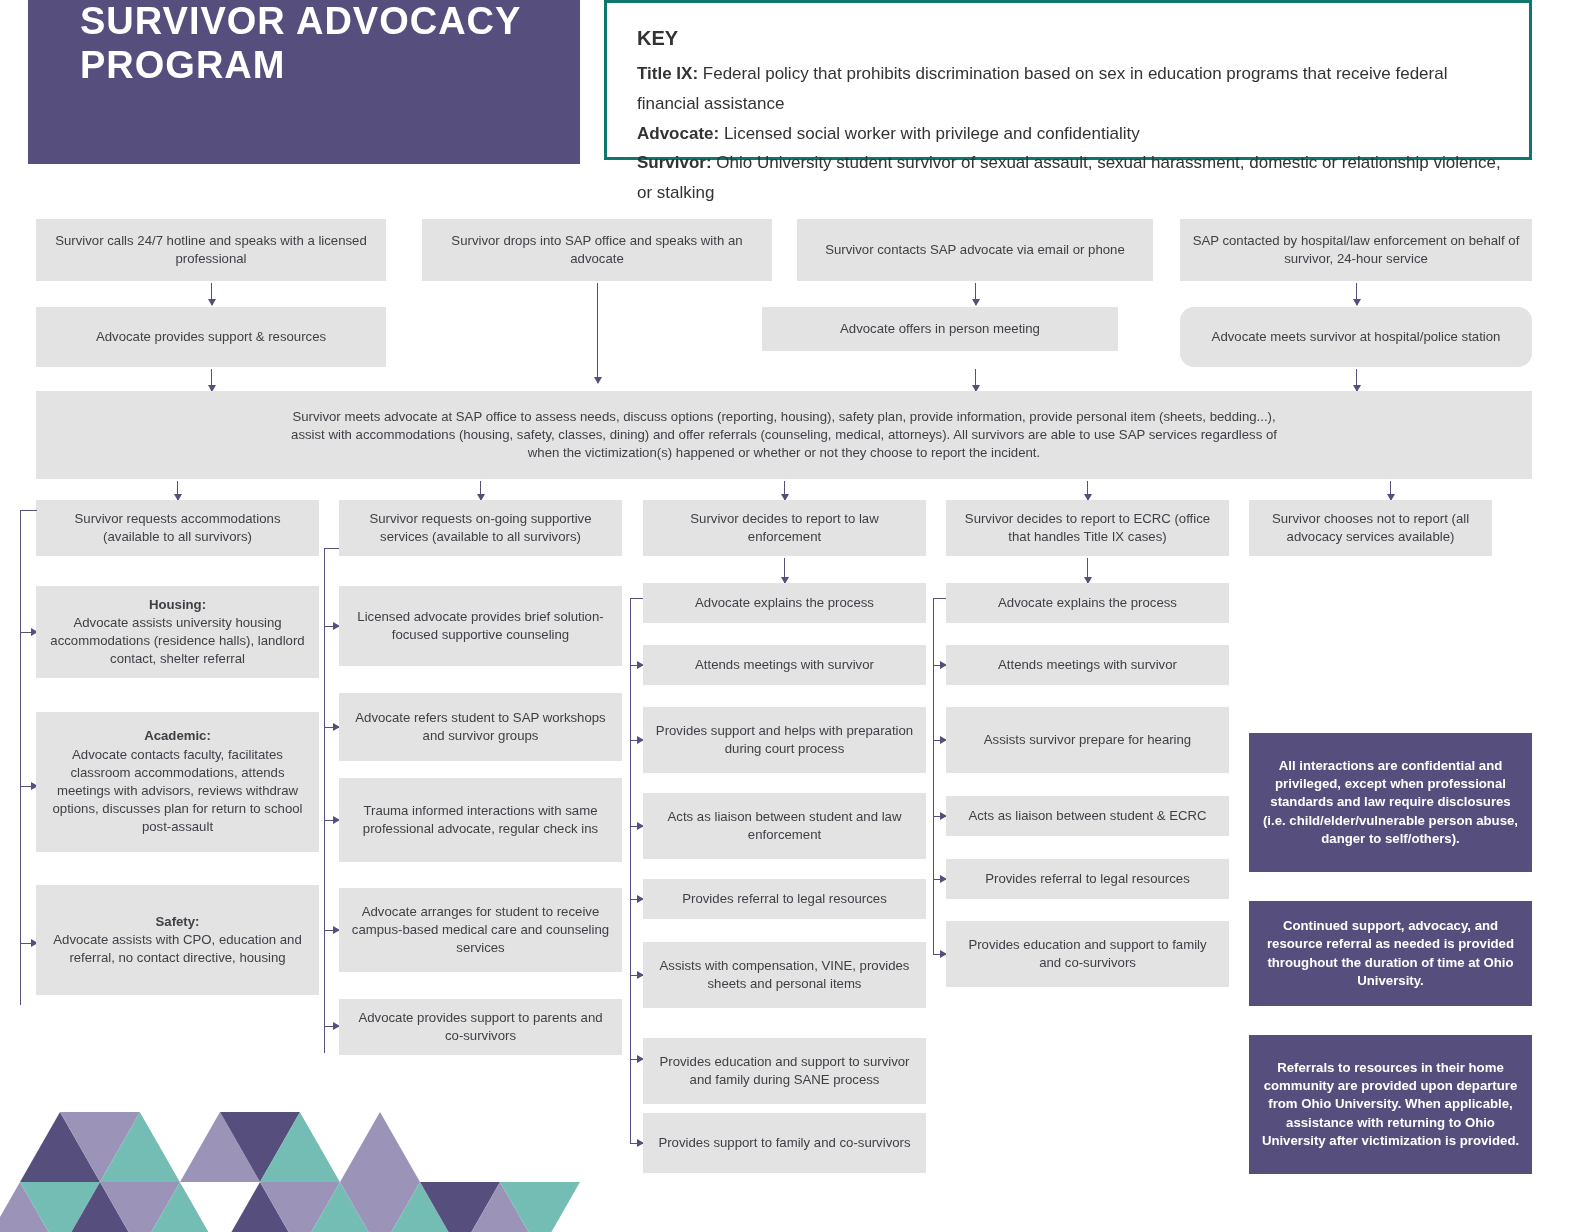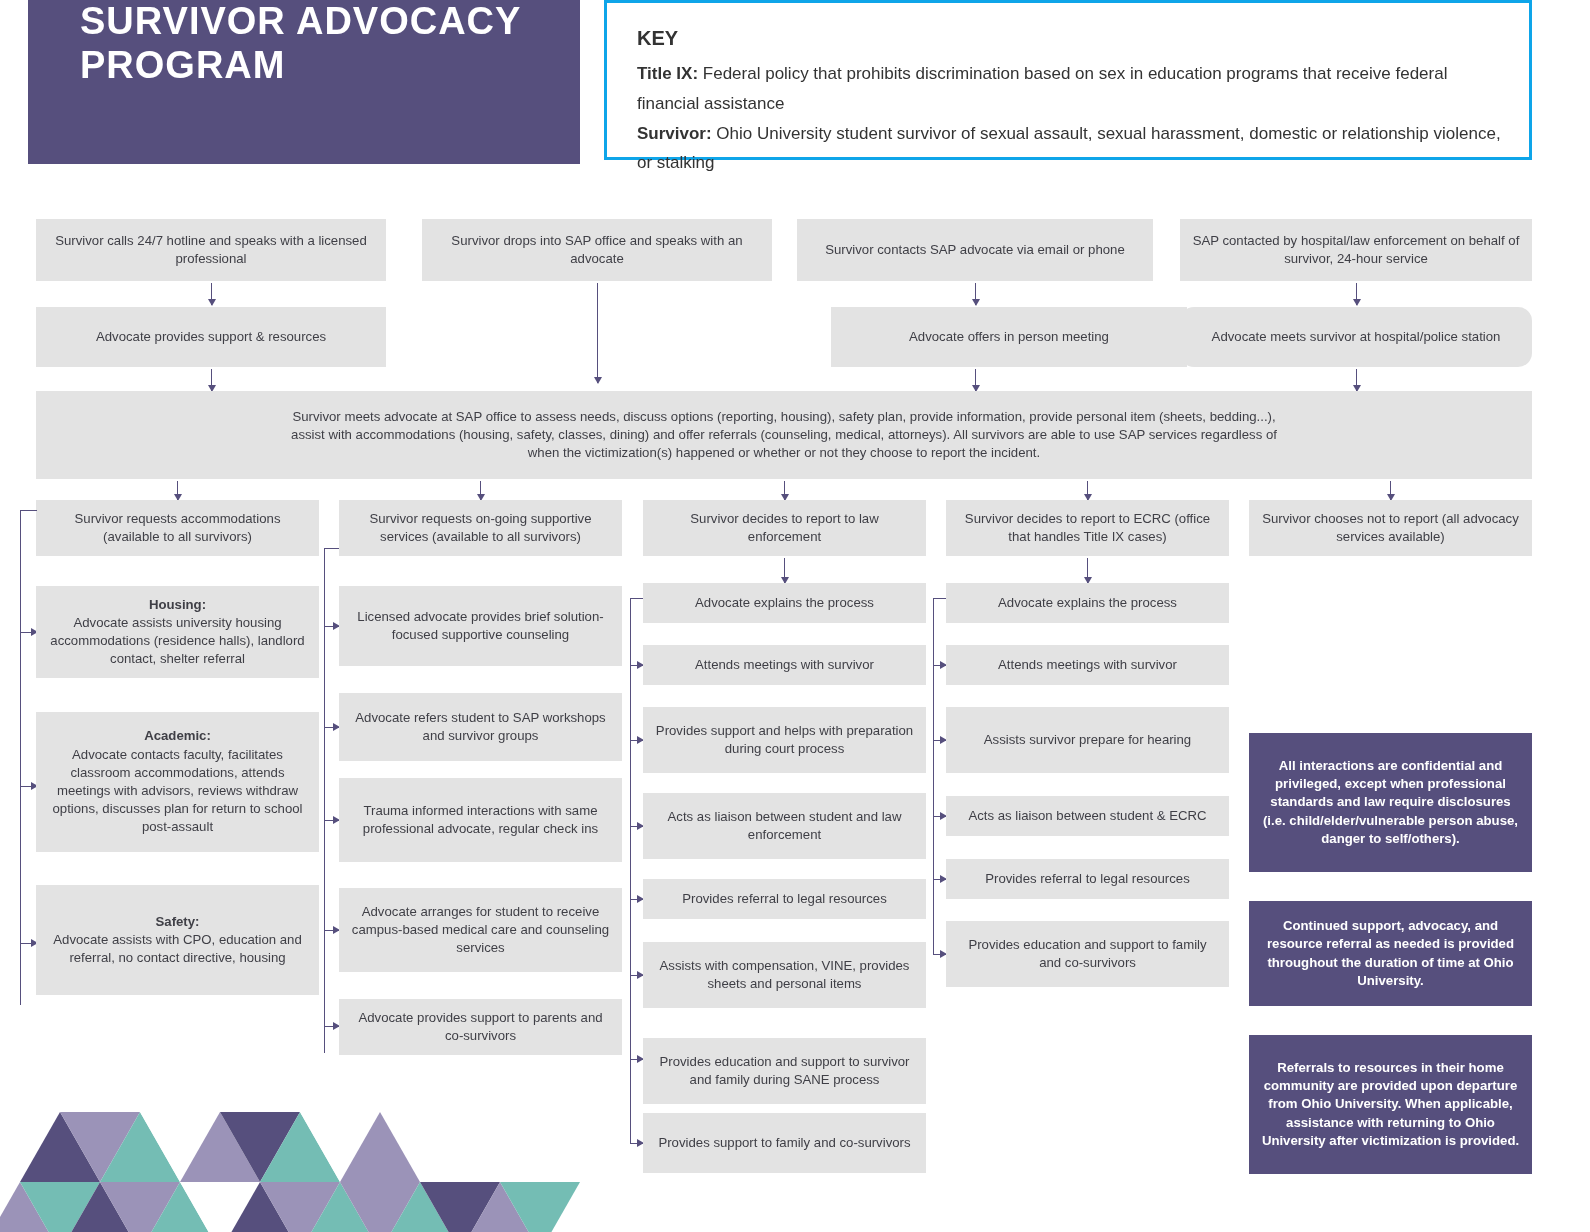--- a/index.html
+++ b/index.html
@@ -18,21 +18,21 @@
     position:absolute; left:28px; top:0; width:552px; height:164px;
     background:#564f7d; color:#ffffff;
     display:flex; align-items:flex-start;
   }
   #title-text {
     font-size:38px; font-weight:bold; letter-spacing:1px; line-height:1.15;
     padding:0 0 0 52px; text-transform:uppercase;
   }
   #key-box {
     position:absolute; left:604px; top:0; width:928px; height:160px;
-    border:3px solid #0ea5e9; background:#ffffff;
+    border:3px solid #0f766e; background:#ffffff;
     padding:24px 22px 0 30px;
   }
   #key-title { font-size:20px; font-weight:bold; color:#333; margin-bottom:9px; }
   .key-line { font-size:17px; line-height:1.75; color:#333; }
   .key-line b { font-weight:bold; }
 
   
   .box {
     position:absolute;
     background:#e3e3e3;
@@ -79,20 +79,23 @@
 <div id="header-band">
   <div id="title-block">
     <div id="title-text">Survivor Advocacy Program</div>
   </div>
   <div id="key-box">
     <div id="key-title">KEY</div>
     <div class="key-line">
       <b>Title IX:</b><span> Federal policy that prohibits discrimination based on sex in education programs that receive federal financial assistance</span>
     </div>
     <div class="key-line">
+      <b>Advocate:</b><span> Licensed social worker with privilege and confidentiality</span>
+    </div>
+    <div class="key-line">
       <b>Survivor:</b><span> Ohio University student survivor of sexual assault, sexual harassment, domestic or relationship violence, or stalking</span>
     </div>
   </div>
 </div>
 
 <div class="box" style="left:36px; top:219px; width:350px; height:62px;">
   <span>Survivor calls 24/7 hotline and speaks with a licensed professional</span>
 </div>
 <div class="box" style="left:422px; top:219px; width:350px; height:62px;">
   <span>Survivor drops into SAP office and speaks with an advocate</span>
@@ -106,21 +109,21 @@
 
 <div class="arrow-v" style="left:211px; top:283px; height:22px;"></div>
 <div class="arrow-v" style="left:975px; top:283px; height:22px;"></div>
 <div class="arrow-v" style="left:1356px; top:283px; height:22px;"></div>
 
 <div class="arrow-v" style="left:597px; top:283px; height:100px;"></div>
 
 <div class="box" style="left:36px; top:307px; width:350px; height:60px;">
   <span>Advocate provides support &amp; resources</span>
 </div>
-<div class="box" style="left:831px; top:307px; width:356px; height:60px;align-items:center;">
+<div class="box" style="left:762px; top:307px; width:356px; height:44px;align-items:center;">
   <span>Advocate offers in person meeting</span>
 </div>
 <div class="box" style="left:1180px; top:307px; width:352px; height:60px;border-radius:14px;">
   <span>Advocate meets survivor at hospital/police station</span>
 </div>
 
 <div class="arrow-v" style="left:211px; top:369px; height:22px;"></div>
 <div class="arrow-v" style="left:975px; top:369px; height:22px;"></div>
 <div class="arrow-v" style="left:1356px; top:369px; height:22px;"></div>
 
@@ -139,21 +142,21 @@
 </div>
 <div class="box" style="left:339px; top:500px; width:283px; height:56px;">
   <span>Survivor requests on-going supportive services (available to all survivors)</span>
 </div>
 <div class="box" style="left:643px; top:500px; width:283px; height:56px;">
   <span>Survivor decides to report to law enforcement</span>
 </div>
 <div class="box" style="left:946px; top:500px; width:283px; height:56px;">
   <span>Survivor decides to report to ECRC (office that handles Title IX cases)</span>
 </div>
-<div class="box" style="left:1249px; top:500px; width:283px; height:56px;">
+<div class="box" style="left:1249px; top:500px; width:243px; height:56px;">
   <span>Survivor chooses not to report (all advocacy services available)</span>
 </div>
 
 <div class="line-v" style="left:20px; top:510px; height:495px;"></div>
 <div class="line-h" style="left:20px; top:510px; width:17px;"></div>
 <div class="arrow-h" style="left:20px; top:632px; width:17px;"></div>
 <div class="arrow-h" style="left:20px; top:786px; width:17px;"></div>
 <div class="arrow-h" style="left:20px; top:943px; width:17px;"></div>
 
 <div class="box" style="left:36px; top:586px; width:283px; height:92px; flex-direction:column;">

